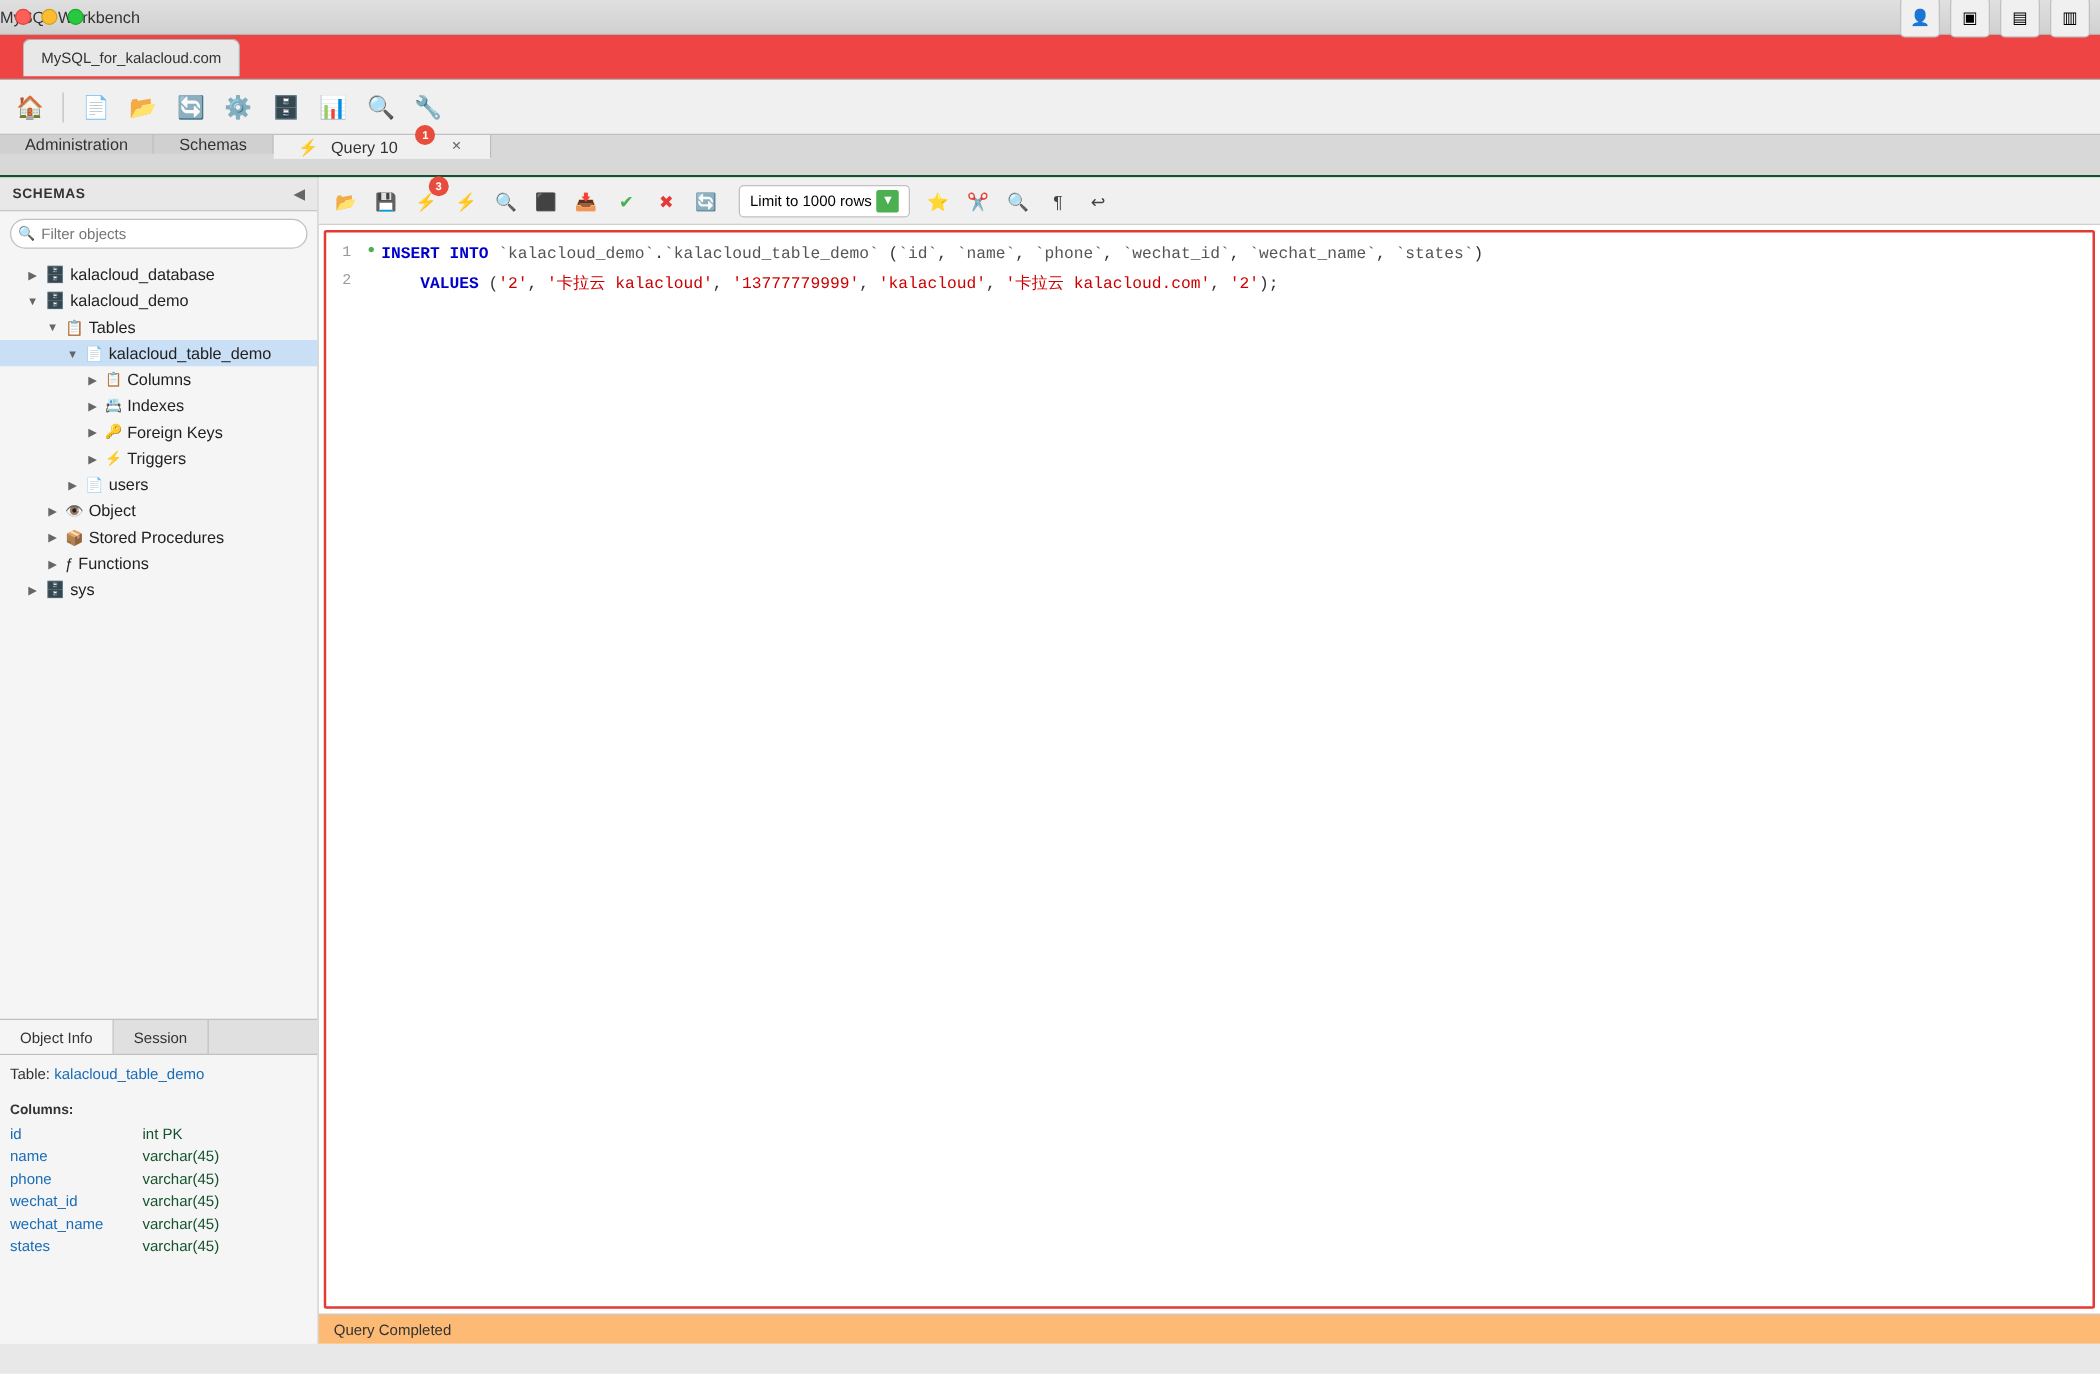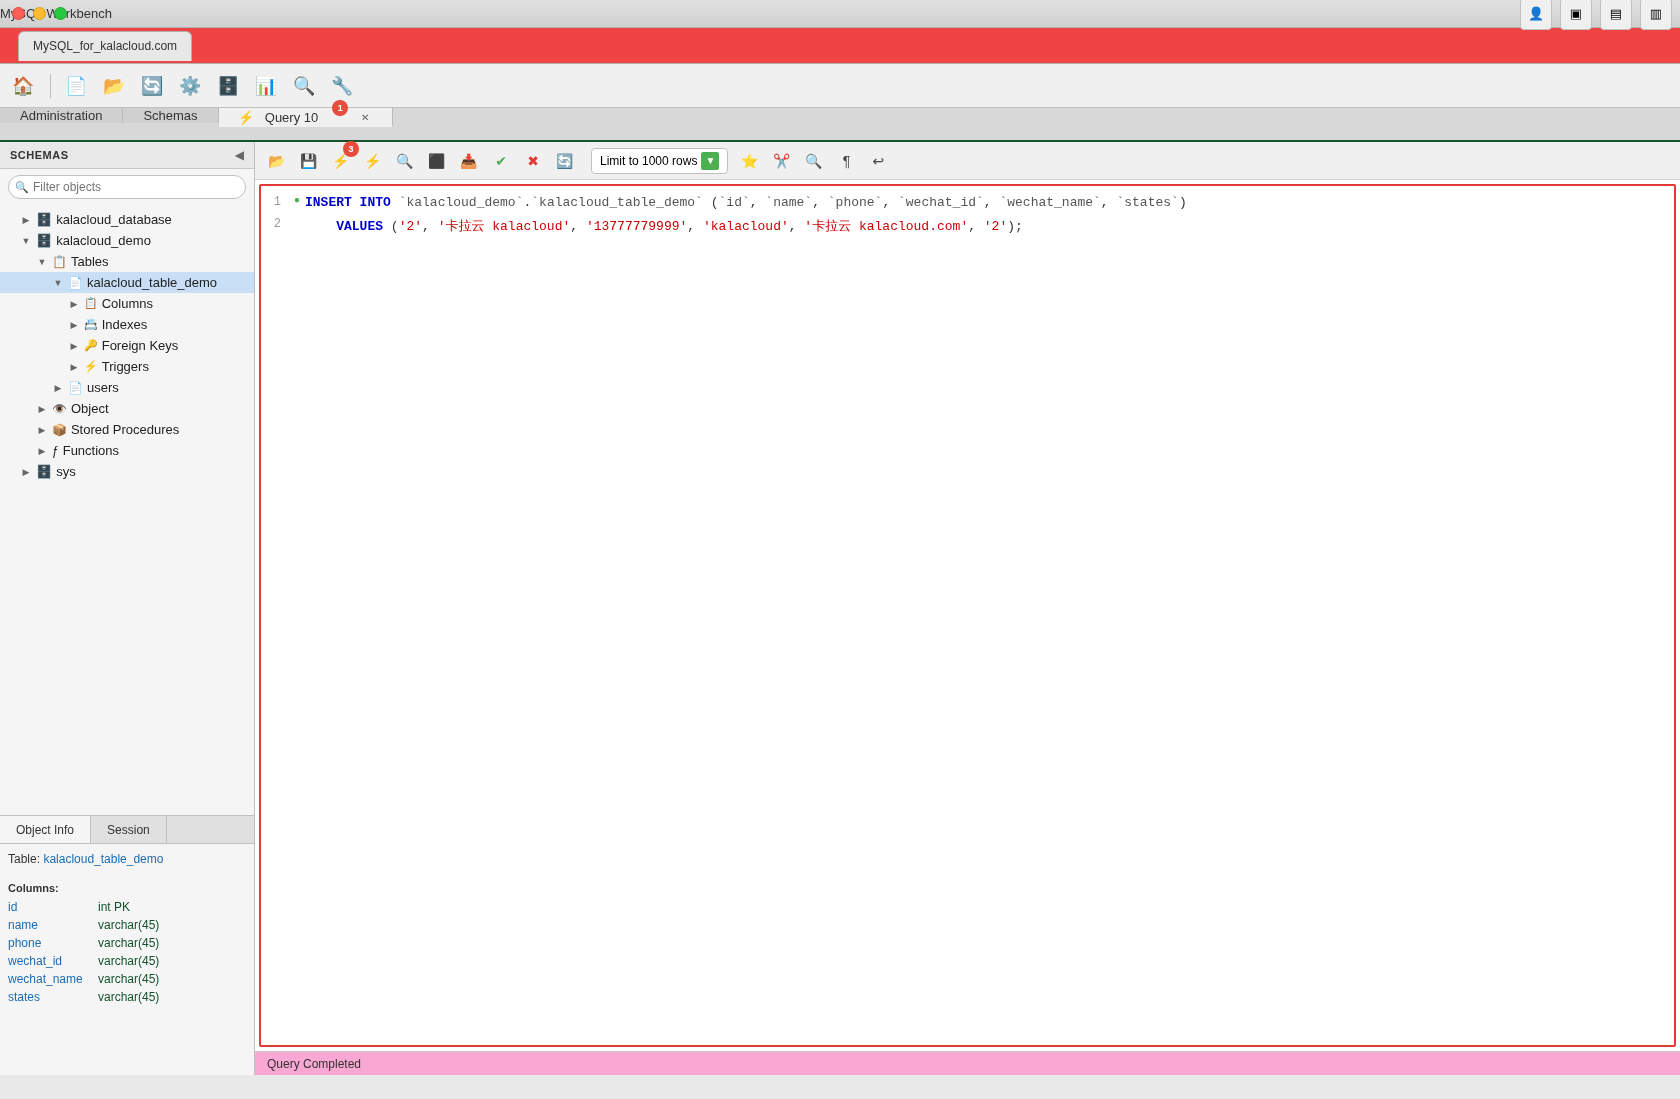--- a/index.html
+++ b/index.html
@@ -231,21 +231,21 @@
       background: #f5f5f5;
       font-weight: 500;
     }
     .bottom-content {
       padding: 8px;
       font-size: 12px;
     }
     .table-label { font-size: 12px; color: #333; margin-bottom: 16px; }
     .table-name-link { color: #1a6cb5; font-weight: 500; }
     .columns-header { font-size: 11px; font-weight: bold; color: #333; margin-bottom: 4px; }
-    .column-row { display: flex; gap: 0; padding: 2px 0; font-size: 12px; }
+    .column-row { display: flex; gap: 16px; padding: 2px 0; font-size: 12px; }
     .col-name { width: 90px; color: #1a6cb5; font-weight: 500; }
     .col-type { color: #14532d; }
 
     
     .query-area {
       flex: 1;
       display: flex;
       flex-direction: column;
       background: #fff;
     }
@@ -374,21 +374,21 @@
       border-radius: 4px;
       background: #f0f0f0;
       cursor: pointer;
     }
 
     .badge-container { position: relative; }
 
     
     .query-completed-bar {
       height: 24px;
-      background: #f9a8d4;
+      background: #fdba74;
       border-top: 1px solid #c8c8c8;
       display: flex;
       align-items: center;
       padding: 0 12px;
       font-size: 12px;
       color: #333;
     }
   </style>
 </head>
 <body>

